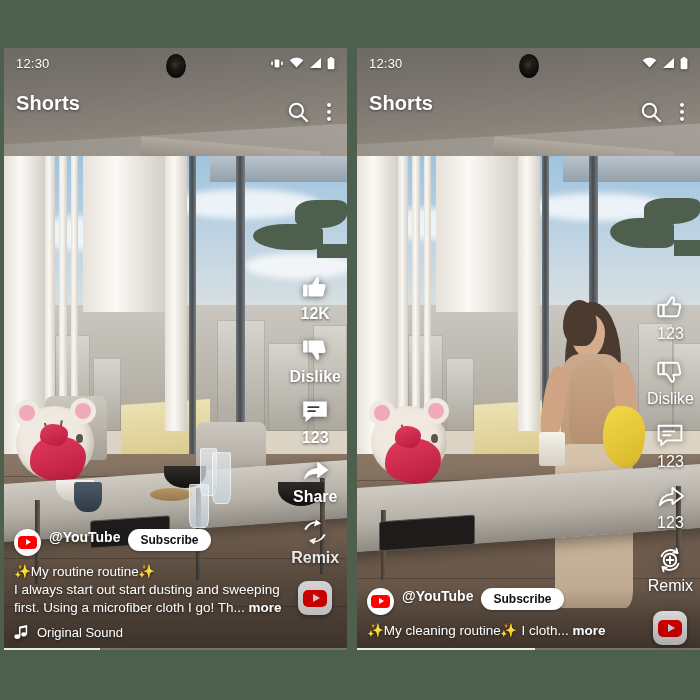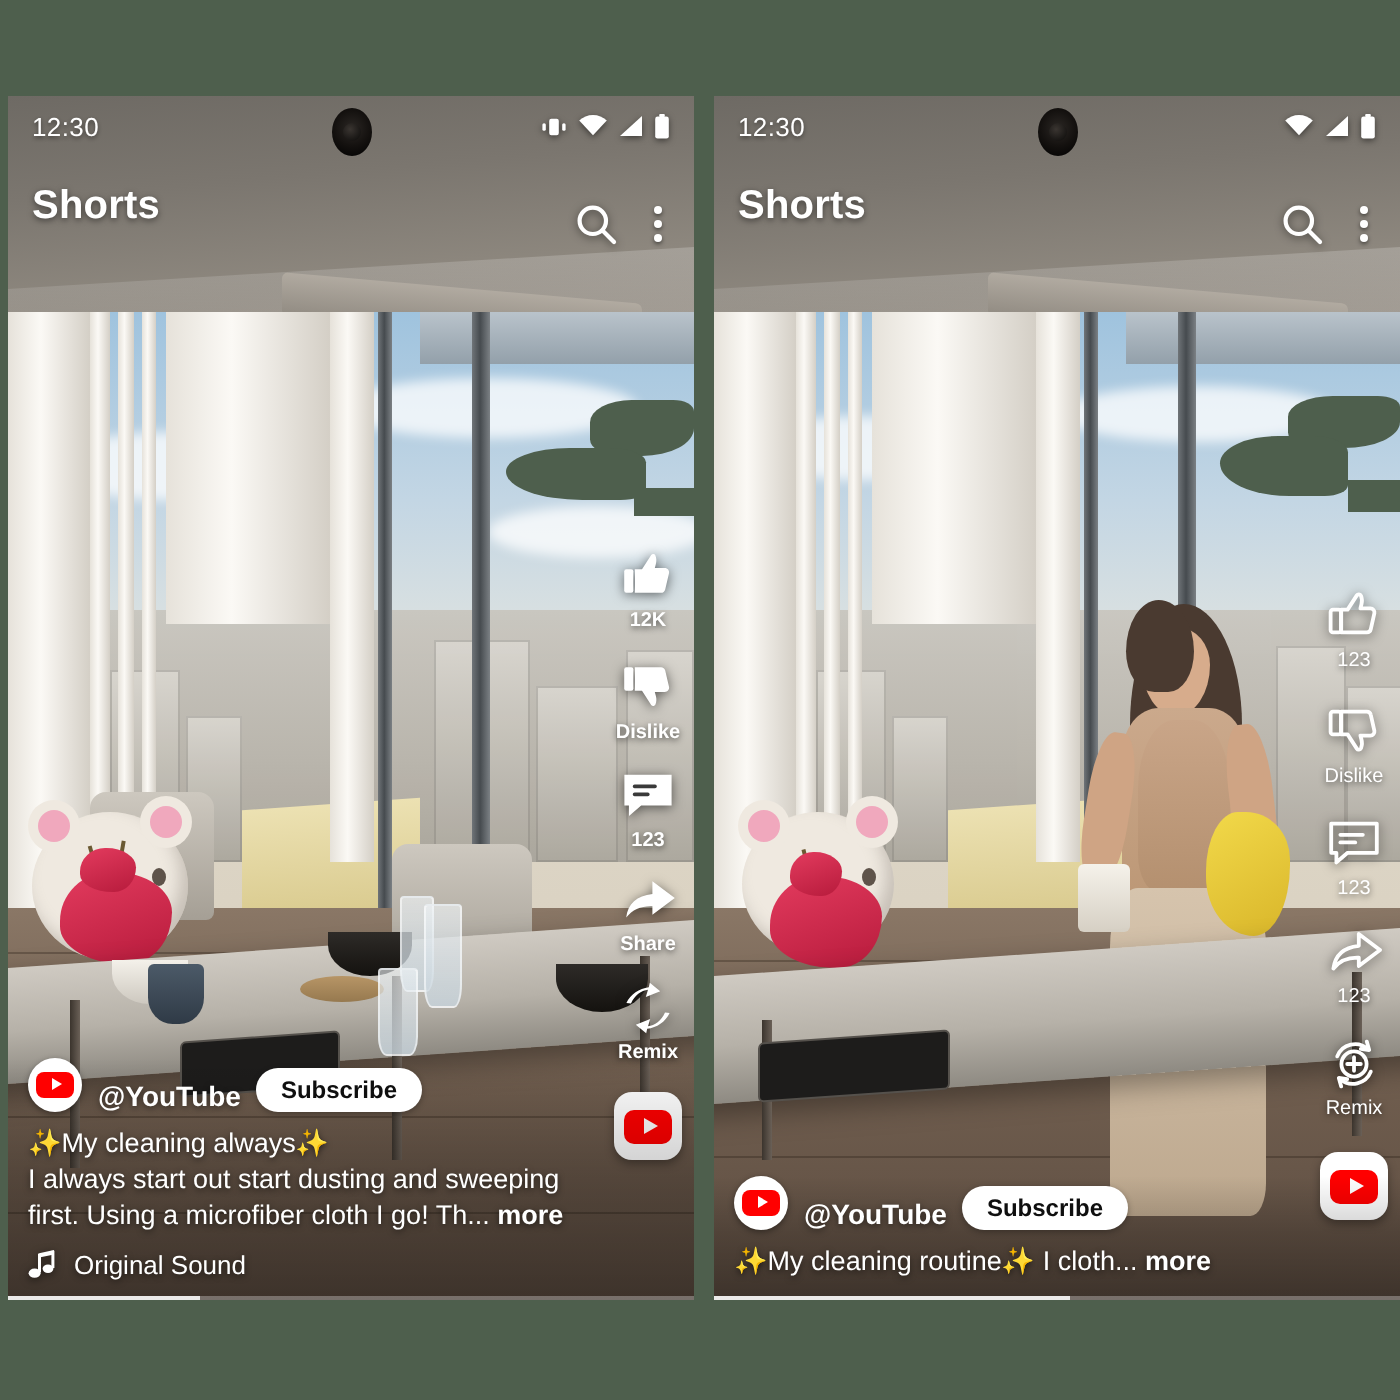--- a/index.html
+++ b/index.html
@@ -234,21 +234,21 @@
   .rail {
     position: absolute; right: 6px; z-index: 26;
     display: flex; flex-direction: column; align-items: center;
     color: #fff;
   }
   .rail.left-rail  { top: 224px; gap: 12px; }
   .rail.right-rail { top: 244px; gap: 14px; }
   .rail-item { display: flex; flex-direction: column; align-items: center; cursor: pointer; }
   .rail-item svg { display: block; filter: drop-shadow(0 1px 3px rgba(0,0,0,.55)); }
   .rail-label {
-    font-size: 10px; font-weight: 600; margin-top: 3px;
+    font-size: 16px; font-weight: 600; margin-top: 3px;
     text-shadow: 0 1px 3px rgba(0,0,0,.6);
     text-align: right;
   }
   .rail.right-rail .rail-label { font-weight: 500; }
   .yt-chip {
     width: 34px; height: 34px; border-radius: 9px; background: #fff;
     display: flex; align-items: center; justify-content: center;
     box-shadow: 0 2px 5px rgba(0,0,0,.35); cursor: pointer; margin-top: 2px;
   }
   .yt-chip .yt-rect {
@@ -258,21 +258,21 @@
   .yt-play { width: 0; height: 0; border-left: 7px solid #fff;
     border-top: 4.5px solid transparent; border-bottom: 4.5px solid transparent;
     margin-left: 2px; }
 
   
   .bottom-overlay {
     position: absolute; left: 0; bottom: 0; width: 100%;
     z-index: 27; padding: 0 10px 10px 10px; color: #fff;
     background: linear-gradient(180deg, rgba(0,0,0,0) 0%, rgba(0,0,0,.18) 45%, rgba(0,0,0,.34) 100%);
   }
-  .channel-row { display: flex; align-items: flex-end; gap: 8px; margin-bottom: 7px; }
+  .channel-row { display: flex; align-items: flex-start; gap: 8px; margin-bottom: 7px; }
   .avatar {
     width: 27px; height: 27px; border-radius: 50%; background: #fff;
     display: flex; align-items: center; justify-content: center; flex: none;
     box-shadow: 0 1px 3px rgba(0,0,0,.4);
   }
   .avatar .yt-rect { width: 19px; height: 13.5px; border-radius: 4px; background: #ff0000;
     display: flex; align-items: center; justify-content: center; }
   .avatar .yt-play { border-left: 5.5px solid #fff;
     border-top: 3.5px solid transparent; border-bottom: 3.5px solid transparent; margin-left: 1.5px; }
   .channel-name {
@@ -490,21 +490,21 @@
       <div class="channel-row">
         <div class="avatar">
           <span class="yt-rect">
               <i class="yt-play"></i>
             </span>
         </div>
         <div class="channel-name">@YouTube</div>
         <button class="subscribe-btn">Subscribe</button>
       </div>
       <div class="caption">
-        <div>✨My cleaning always✨</div>
+        <div>✨My routine routine✨</div>
         <div>I always start out start dusting and sweeping</div>
         <div>
           <span>first. Using a microfiber cloth I go! Th...</span>
           <span class="more">more</span>
         </div>
       </div>
       <div class="sound-row">
         <span>
           <svg width="15" height="15" viewBox="0 0 15 15">
               <path d="M5.6 1.6 13 0v2.2L5.6 3.8Z" fill="#fff"></path>

